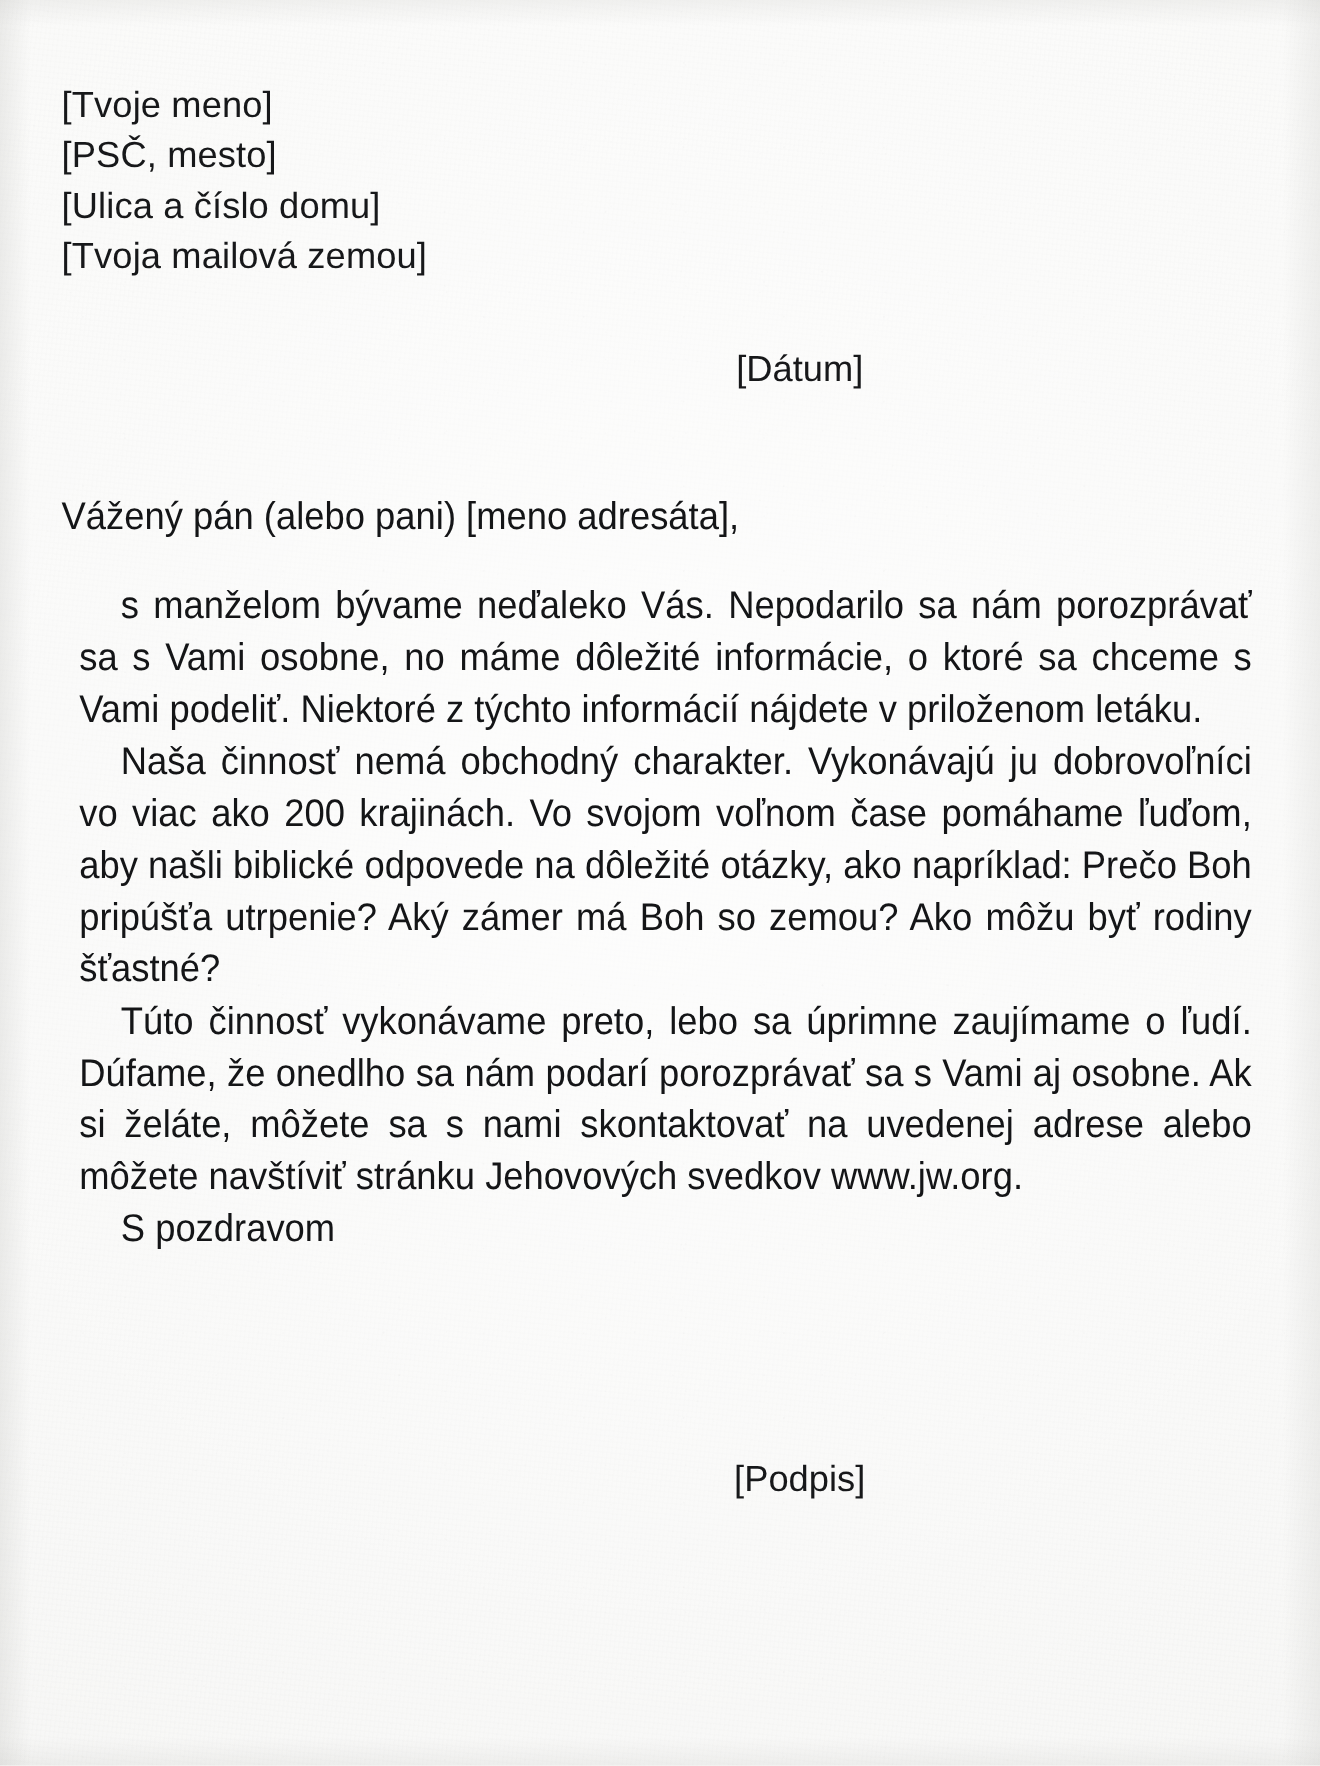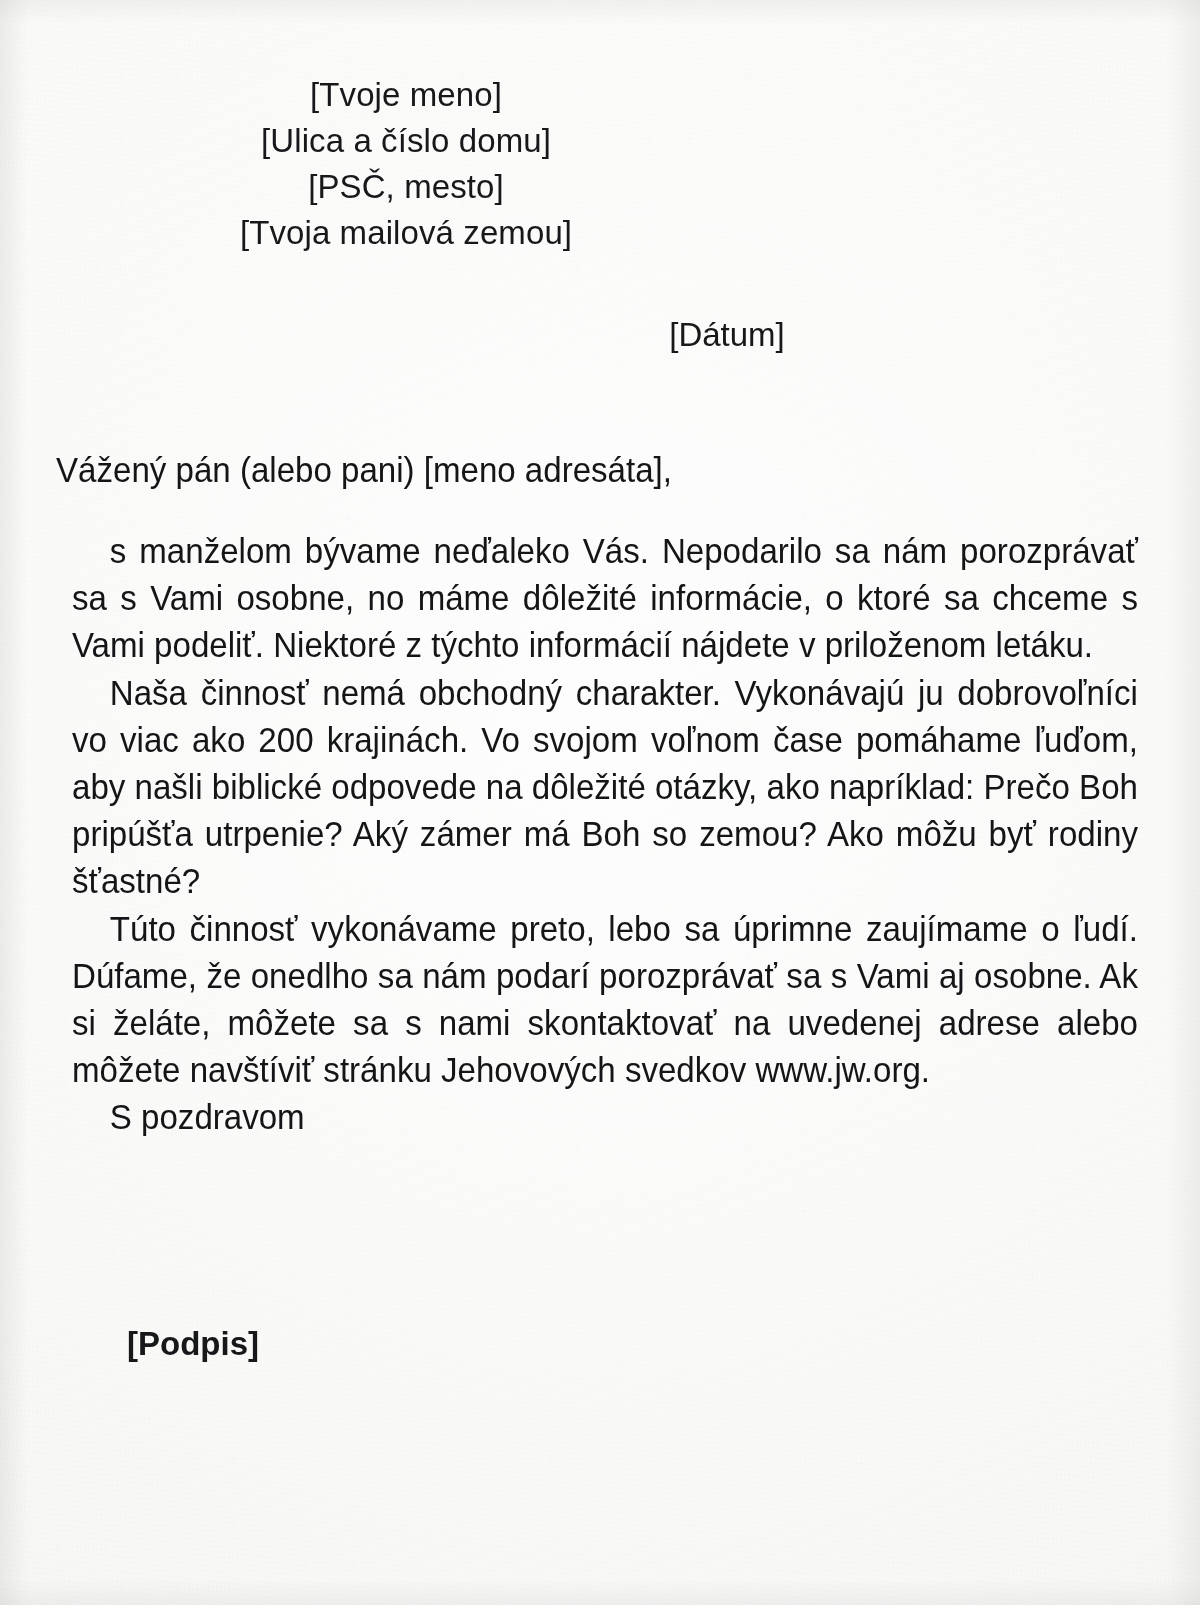--- a/index.html
+++ b/index.html
@@ -79,21 +79,20 @@
     top: 72px;
     width: 700px;
   }
   .sender-line {
     font-family: "Liberation Sans", sans-serif;
     font-size: 33px;
     line-height: 46px;
     color: #17181a;
     letter-spacing: 0.1px;
     white-space: pre;
-    text-align: center;
   }
 
   
   #date-line {
     position: absolute;
     left: 0;
     top: 313px;
     width: 1200px;
     text-align: center;
     padding-right: 0;
@@ -160,41 +159,41 @@
     transform-origin: left top;
     width: 1128px;
   }
 
   
   #signature-line {
     position: absolute;
     left: 0;
     top: 1322px;
     width: 1200px;
-    font-weight: bold;
+    text-align: center;
   }
   #signature-line .inner {
     display: inline-block;
     transform: translateX(127px);
     font-family: "Liberation Sans", sans-serif;
     font-size: 33px;
     line-height: 44px;
     color: #17181a;
   }
 </style>
 </head>
 <body>
 
 <div id="paper">
   <div class="layer">
 
     <div id="sender-block">
       <div class="sender-line">[Tvoje meno]</div>
+      <div class="sender-line">[PSČ, mesto]</div>
       <div class="sender-line">[Ulica a číslo domu]</div>
-      <div class="sender-line">[PSČ, mesto]</div>
       <div class="sender-line">[Tvoja mailová zemou]</div>
     </div>
 
     <div id="date-line">
       <span class="inner">[Dátum]</span>
     </div>
 
     <div id="salutation">Vážený pán (alebo pani) [meno adresáta],</div>
 
     <div id="body-block">

